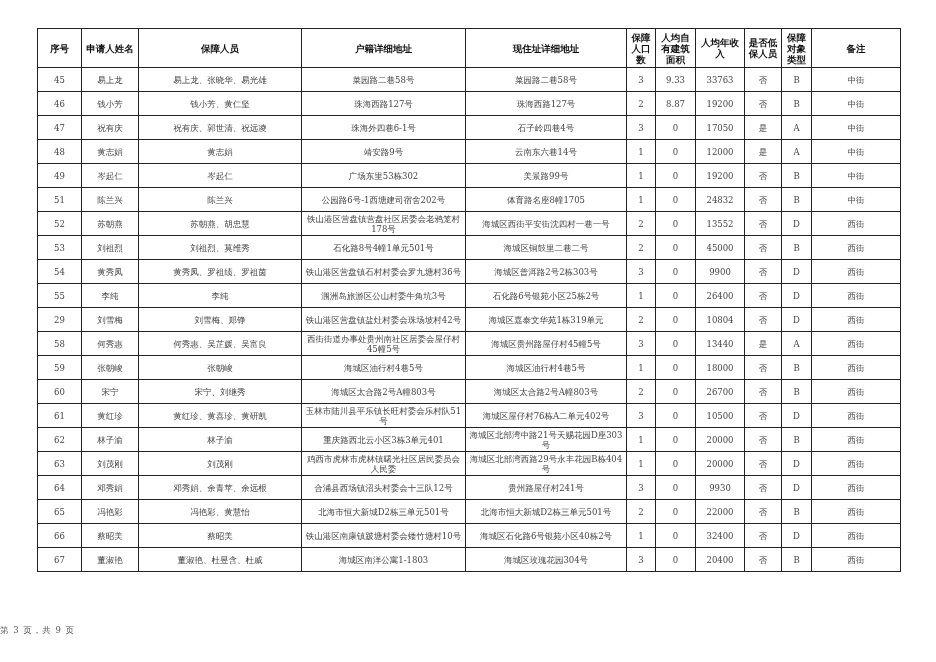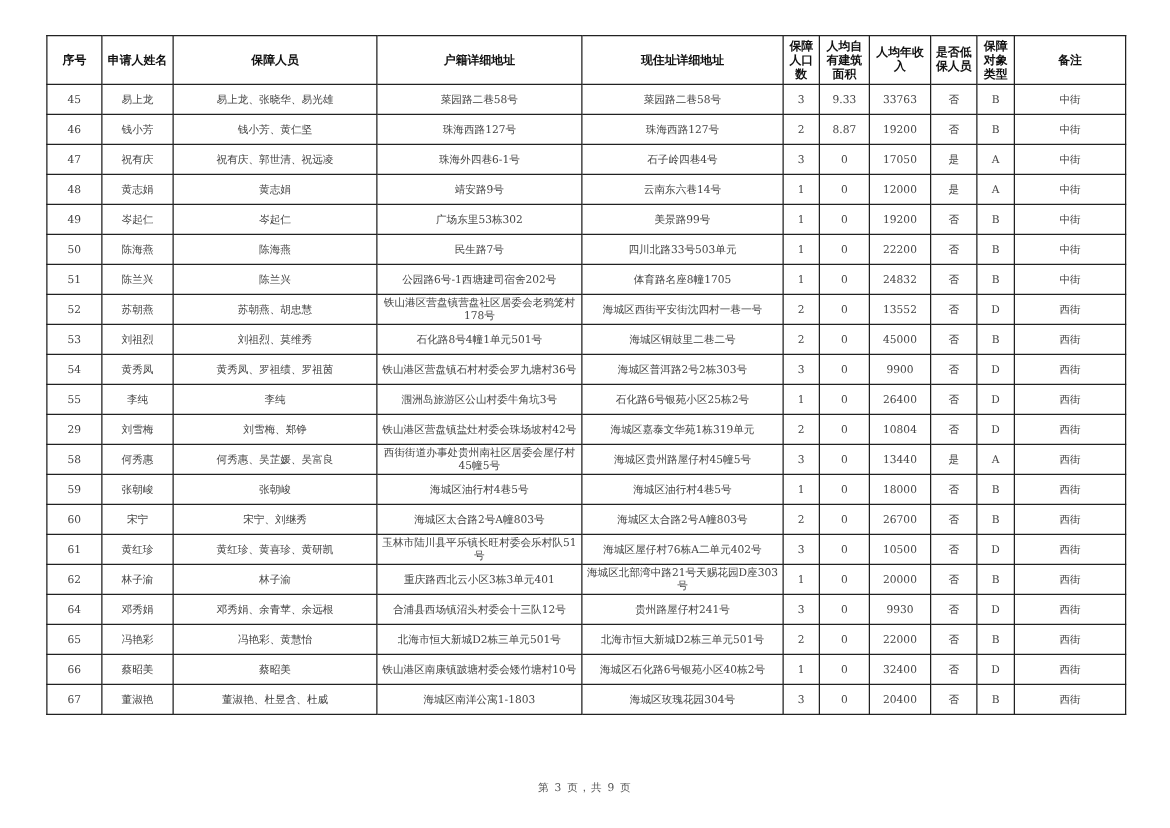--- a/index.html
+++ b/index.html
@@ -7,21 +7,21 @@
          font-family: "DejaVu Serif", "Liberation Serif", serif; color: #333; }
   .sheet { position: absolute; left: 37px; top: 28px; }
   table { border-collapse: collapse; table-layout: fixed; }
   th, td { border: 1px solid #222; text-align: center; vertical-align: middle;
            padding: 0 2px; overflow: hidden; }
   th { font-family: "DejaVu Sans", "Liberation Sans", sans-serif; font-weight: bold;
        font-size: 9.5px; line-height: 11px; color: #111; height: 38px; margin-top: 32px; }
   td { font-size: 8.5px; line-height: 10px; height: 23px; color: #444; }
   thead tr { border-bottom: 1.5px solid #111; }
   table { border: 1.5px solid #111; }
-  .footer { position: absolute; top: 625px; left: 0; width: 936px; text-align: center;
+  .footer { position: absolute; top: 625px; left: 0; width: 936px; 
             font-size: 8.5px; color: #555; letter-spacing: 1px; }
 </style>
 </head>
 <body>
 
 <div class="sheet">
   <table>
     <colgroup>
       <col style="width:44px">
         <col style="width:57px">
@@ -110,33 +110,20 @@
           <td>广场东里53栋302</td>
           <td>美景路99号</td>
           <td>1</td>
           <td>0</td>
           <td>19200</td>
           <td>否</td>
           <td>B</td>
           <td>中街</td>
         </tr>
         <tr>
-          <td>50</td>
-          <td>陈海燕</td>
-          <td>陈海燕</td>
-          <td>民生路7号</td>
-          <td>四川北路33号503单元</td>
-          <td>1</td>
-          <td>0</td>
-          <td>22200</td>
-          <td>否</td>
-          <td>B</td>
-          <td>中街</td>
-        </tr>
-        <tr>
           <td>51</td>
           <td>陈兰兴</td>
           <td>陈兰兴</td>
           <td>公园路6号-1西塘建司宿舍202号</td>
           <td>体育路名座8幢1705</td>
           <td>1</td>
           <td>0</td>
           <td>24832</td>
           <td>否</td>
           <td>B</td>
@@ -263,20 +250,33 @@
           <td>62</td>
           <td>林子渝</td>
           <td>林子渝</td>
           <td>重庆路西北云小区3栋3单元401</td>
           <td>海城区北部湾中路21号天赐花园D座303号</td>
           <td>1</td>
           <td>0</td>
           <td>20000</td>
           <td>否</td>
           <td>B</td>
+          <td>西街</td>
+        </tr>
+        <tr>
+          <td>63</td>
+          <td>刘茂刚</td>
+          <td>刘茂刚</td>
+          <td>鸡西市虎林市虎林镇曙光社区居民委员会人民委</td>
+          <td>海城区北部湾西路29号永丰花园B栋404号</td>
+          <td>1</td>
+          <td>0</td>
+          <td>20000</td>
+          <td>否</td>
+          <td>D</td>
           <td>西街</td>
         </tr>
         <tr>
           <td>64</td>
           <td>邓秀娟</td>
           <td>邓秀娟、余青苹、余远根</td>
           <td>合浦县西场镇沼头村委会十三队12号</td>
           <td>贵州路屋仔村241号</td>
           <td>3</td>
           <td>0</td>

